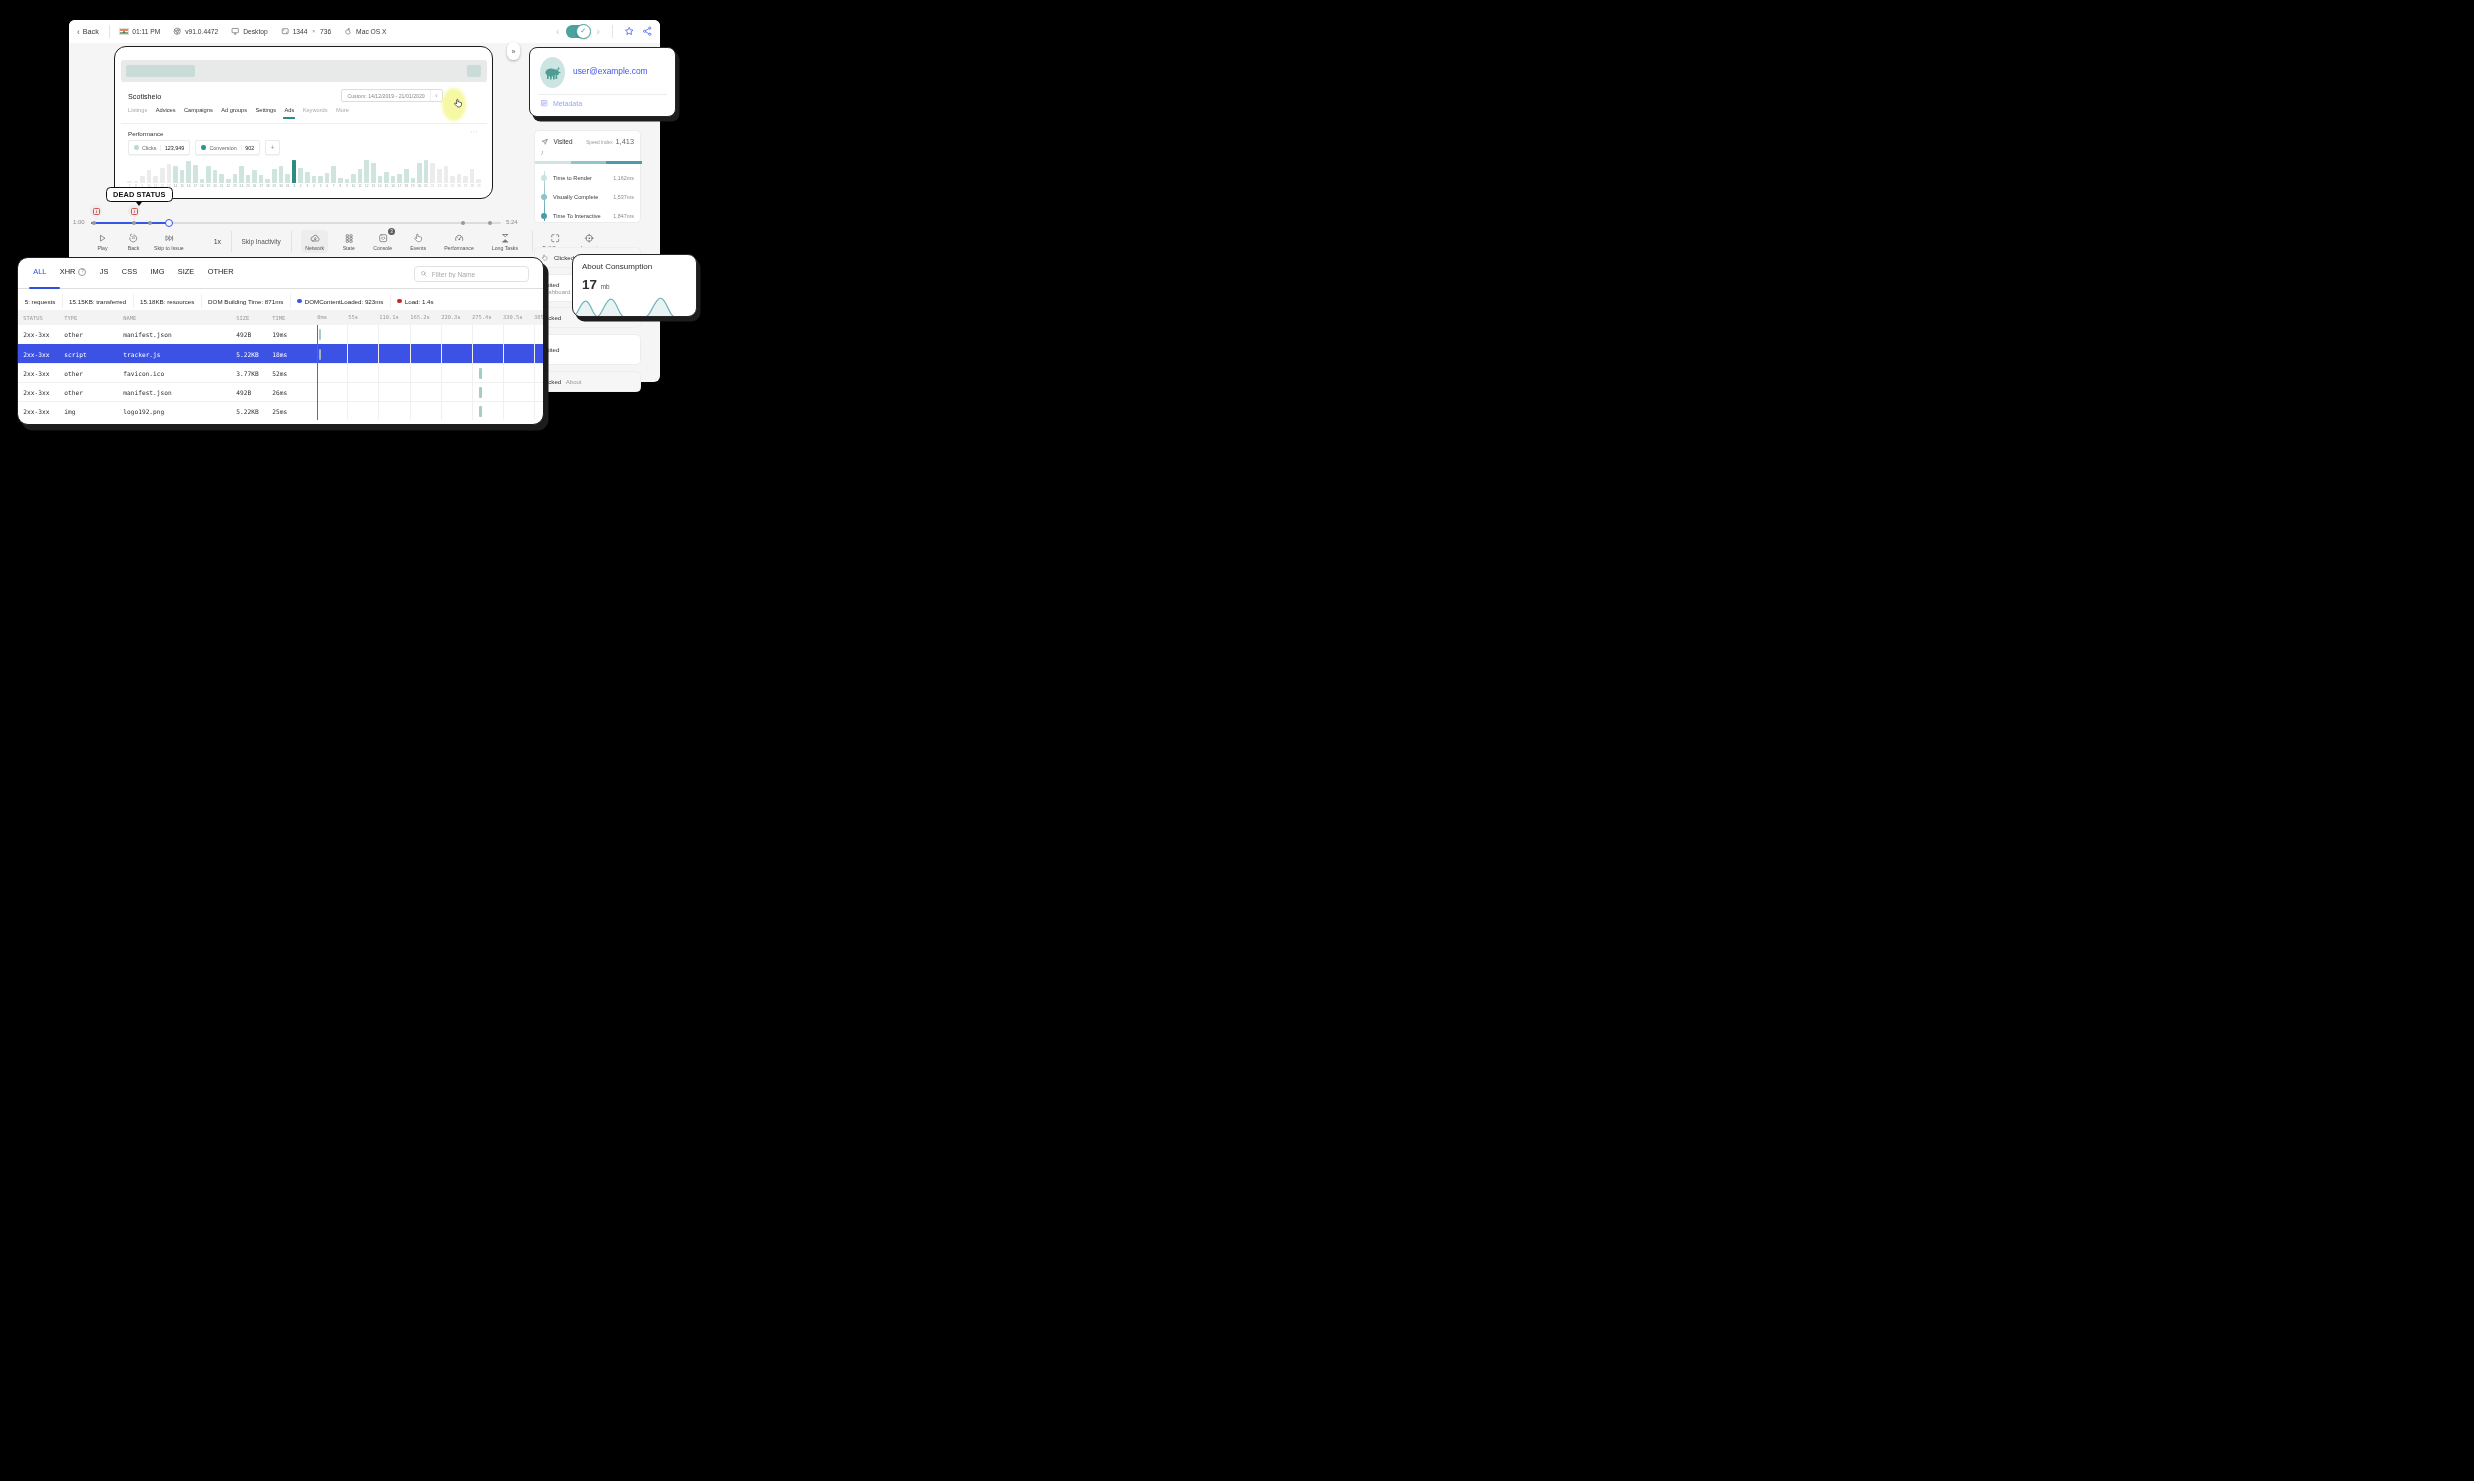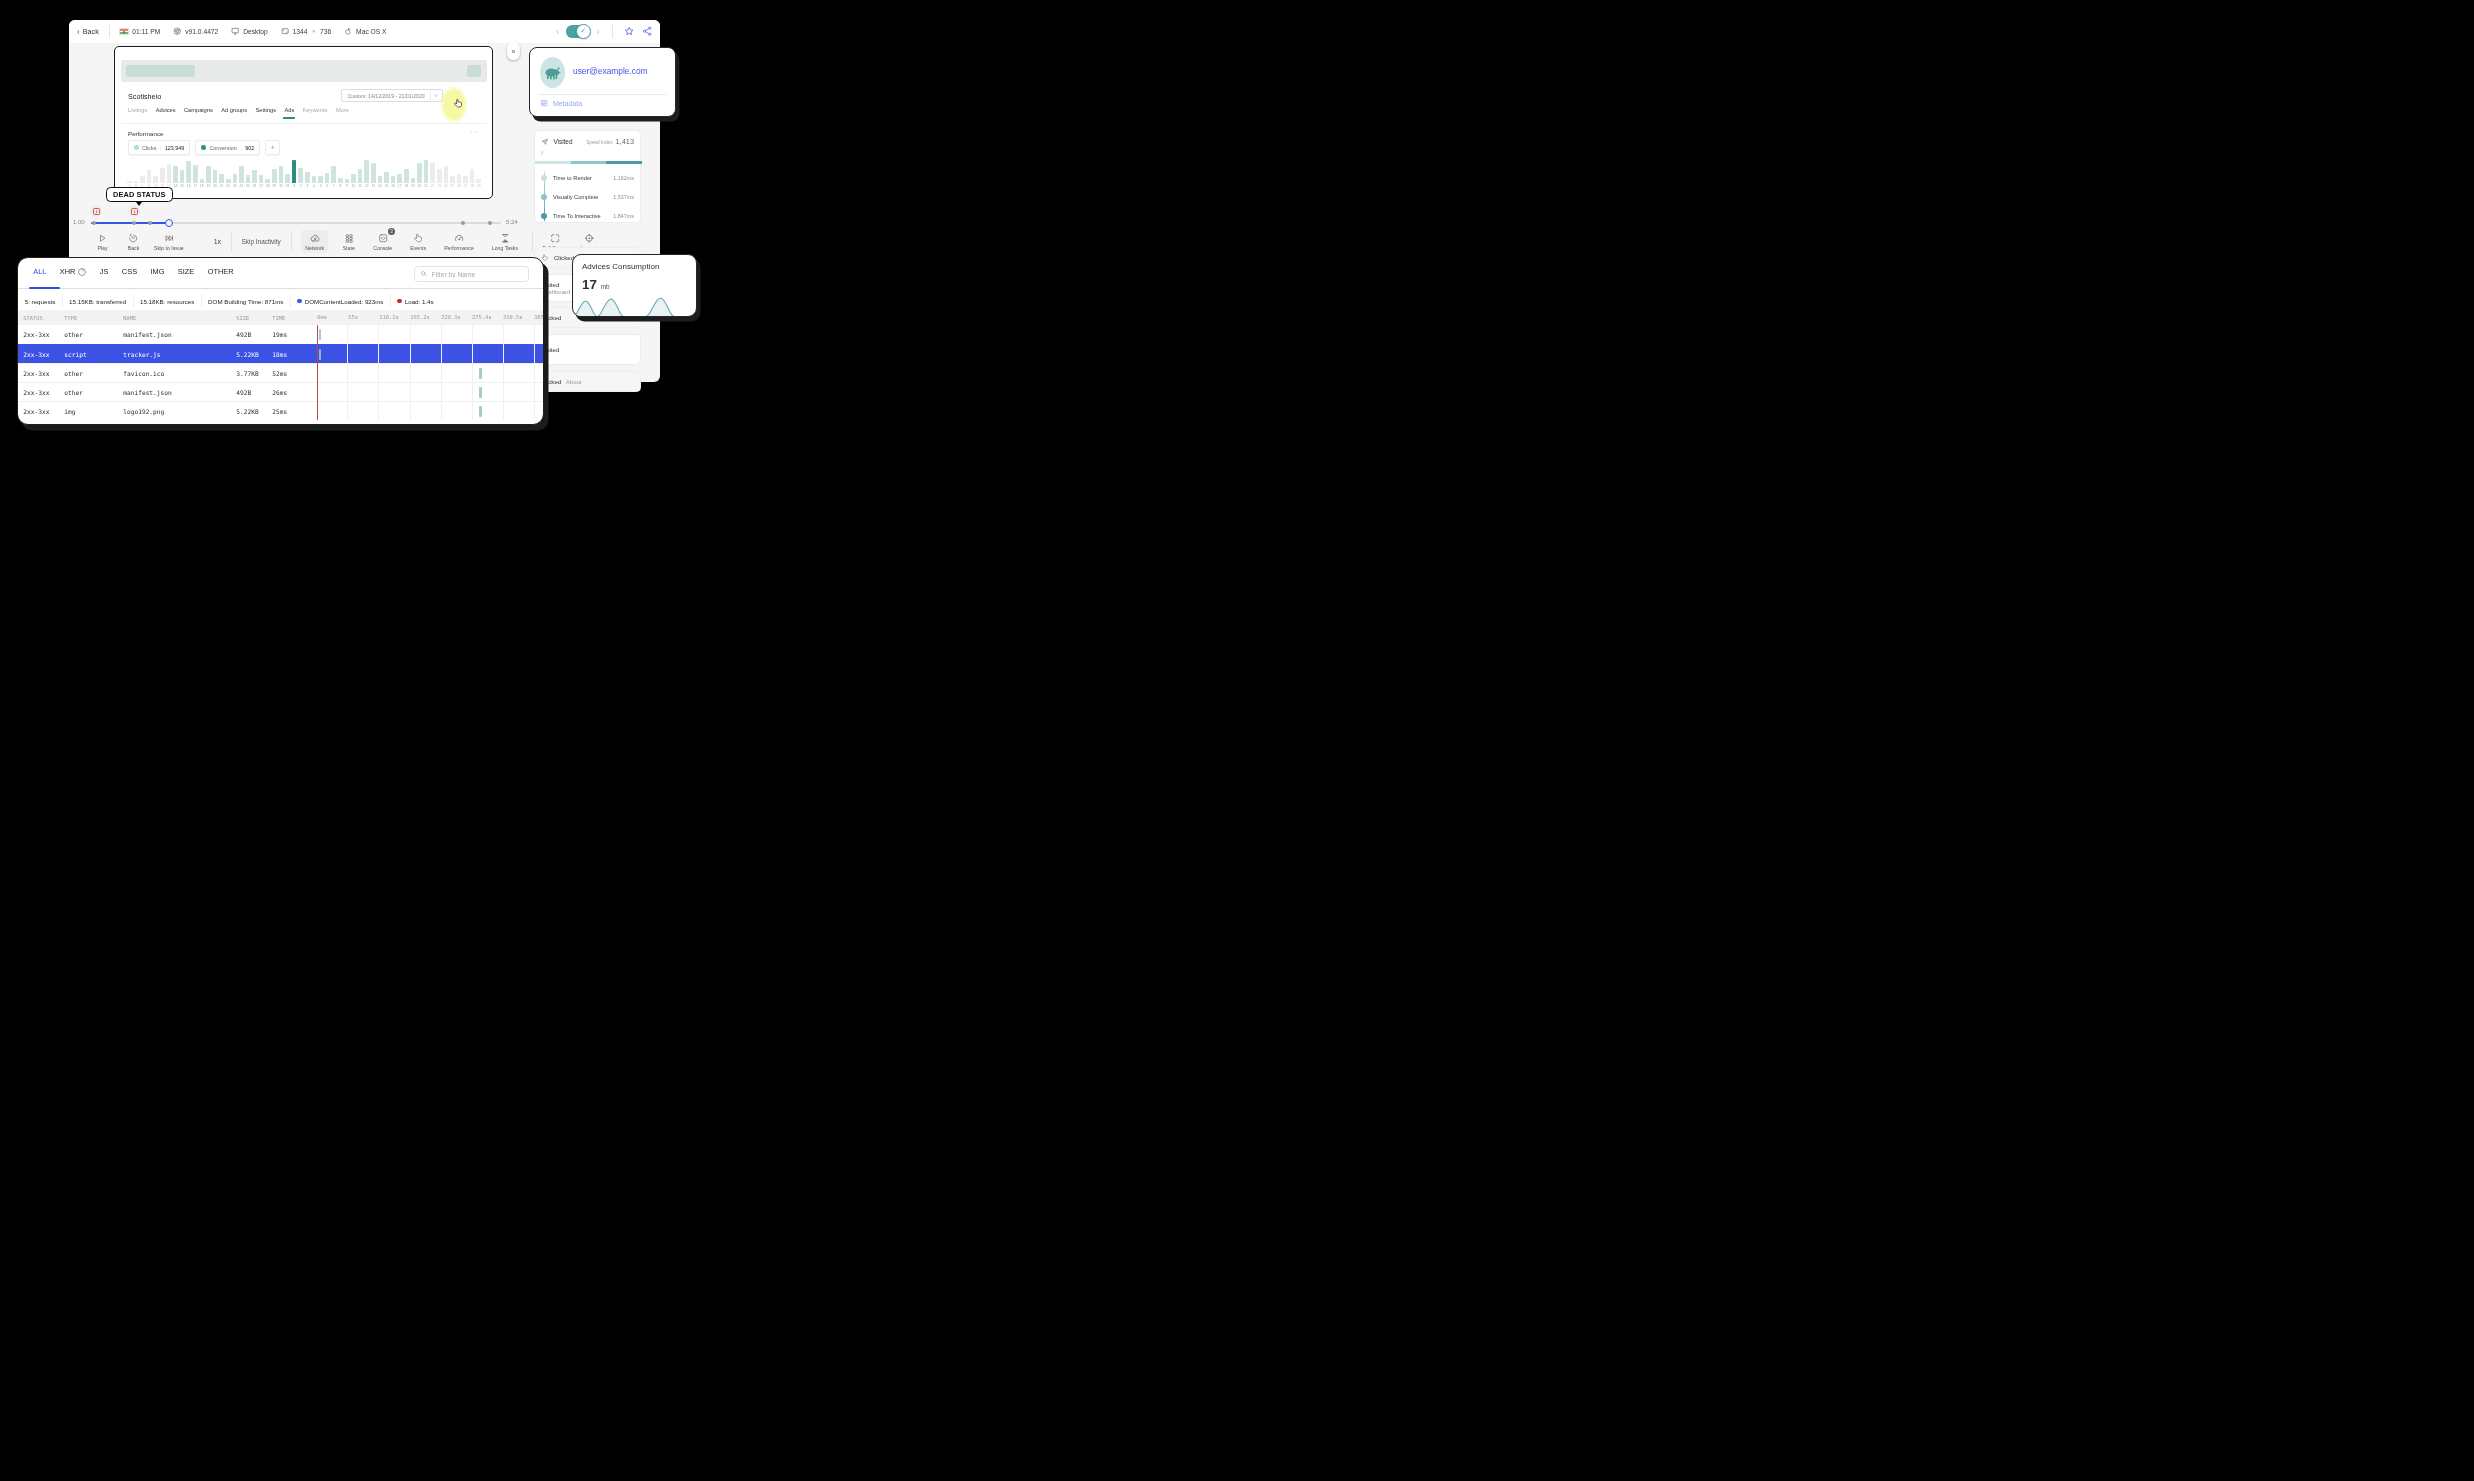--- a/index.html
+++ b/index.html
@@ -23,21 +23,21 @@
   .tb-right { margin-left:auto; display:flex; align-items:center; gap:7px; }
   .nav-chev { color:#b9c6f5; font-size:10px; line-height:1; cursor:pointer; }
   .toggle { width:23px; height:12.4px; background:#48a3a1; border-radius:6.4px; position:relative; cursor:pointer; }
   .toggle .knob { position:absolute; right:-1.5px; top:-1.5px; width:15.3px; height:15.3px; background:#fff;
     border:1px solid #48a3a1; border-radius:50%; display:flex; align-items:center; justify-content:center;
     color:#48a3a1; font-size:7px; box-shadow:0 0.5px 1.5px rgba(0,0,0,.25); }
   .tb-right svg { width:10.4px; height:10.4px; color:#3b52e4; }
 
   
   .site-card { position:absolute; left:45px; top:26px; width:379px; height:153px; background:#fff;
-    border:0.8px solid #1b1b1b; border-radius:5px;text-decoration:underline; }
+    border:0.8px solid #1b1b1b; border-radius:12px;text-decoration:underline; }
   .skel-banner { position:absolute; left:6px; top:13px; width:366px; height:22px; background:#e7eae9; border-radius:3px; }
   .skel-block { position:absolute; background:#c9dcd8; border-radius:2px; }
   .site-title { position:absolute; left:13px; top:45px; font-size:7.2px; color:#222; }
   .date-select { position:absolute; right:49px; top:42px; height:13px; display:flex; align-items:center;
     border:0.5px solid #ddd; border-radius:2px; background:#fff; font-size:5.2px; color:#888; cursor:pointer; }
   .date-select .txt { padding:0 5px; }
   .date-select .dd { border-left:0.5px solid #eee; padding:0 4px; color:#aaa; font-size:4.5px; align-self:stretch; display:flex; align-items:center; }
   .click-halo { position:absolute; right:26px; top:41px; width:24px; height:33px; background:#f6f89f;
     border-radius:50%; filter:blur(1.5px); opacity:.95; }
   .cursor-hand { position:absolute; right:29px; top:50px; width:13px; height:13px; color:#111; }
@@ -763,21 +763,21 @@
           <svg viewBox="0 0 24 24" fill="none" stroke="currentColor" stroke-width="1.8" stroke-linecap="round">
             <rect x="4" y="4.5" width="16" height="15" rx="2"></rect>
             <path d="M7.5 9h9M7.5 12.5h9M7.5 16h5"></path>
           </svg>
         </span>
       <span class="metadata-label">Metadata</span>
     </div>
   </div>
 
   <div class="float-card memory-card">
-    <div class="mem-title">Advices Consumption</div>
+    <div class="mem-title">About Consumption</div>
     <div class="mem-value">
       <span>17</span>
       <span class="mem-unit">mb</span>
     </div>
     <svg class="mem-wave" viewBox="0 0 253 46" preserveAspectRatio="none">
       <path d="M0 45 C10 45 15 14 26 14 C37 14 40 45 50 45 C60 45 66 10 78 10 C90 10 94 45 104 45 L150 45 C160 45 168 8 180 8 C192 8 198 45 208 45 L253 45 L253 46 L0 46 Z" fill="#e9f3f4"></path>
       <path d="M0 45 C10 45 15 14 26 14 C37 14 40 45 50 45 C60 45 66 10 78 10 C90 10 94 45 104 45 L150 45 C160 45 168 8 180 8 C192 8 198 45 208 45 L253 45" fill="none" stroke="#74b3bc" stroke-width="2.5"></path>
     </svg>
   </div>
 

